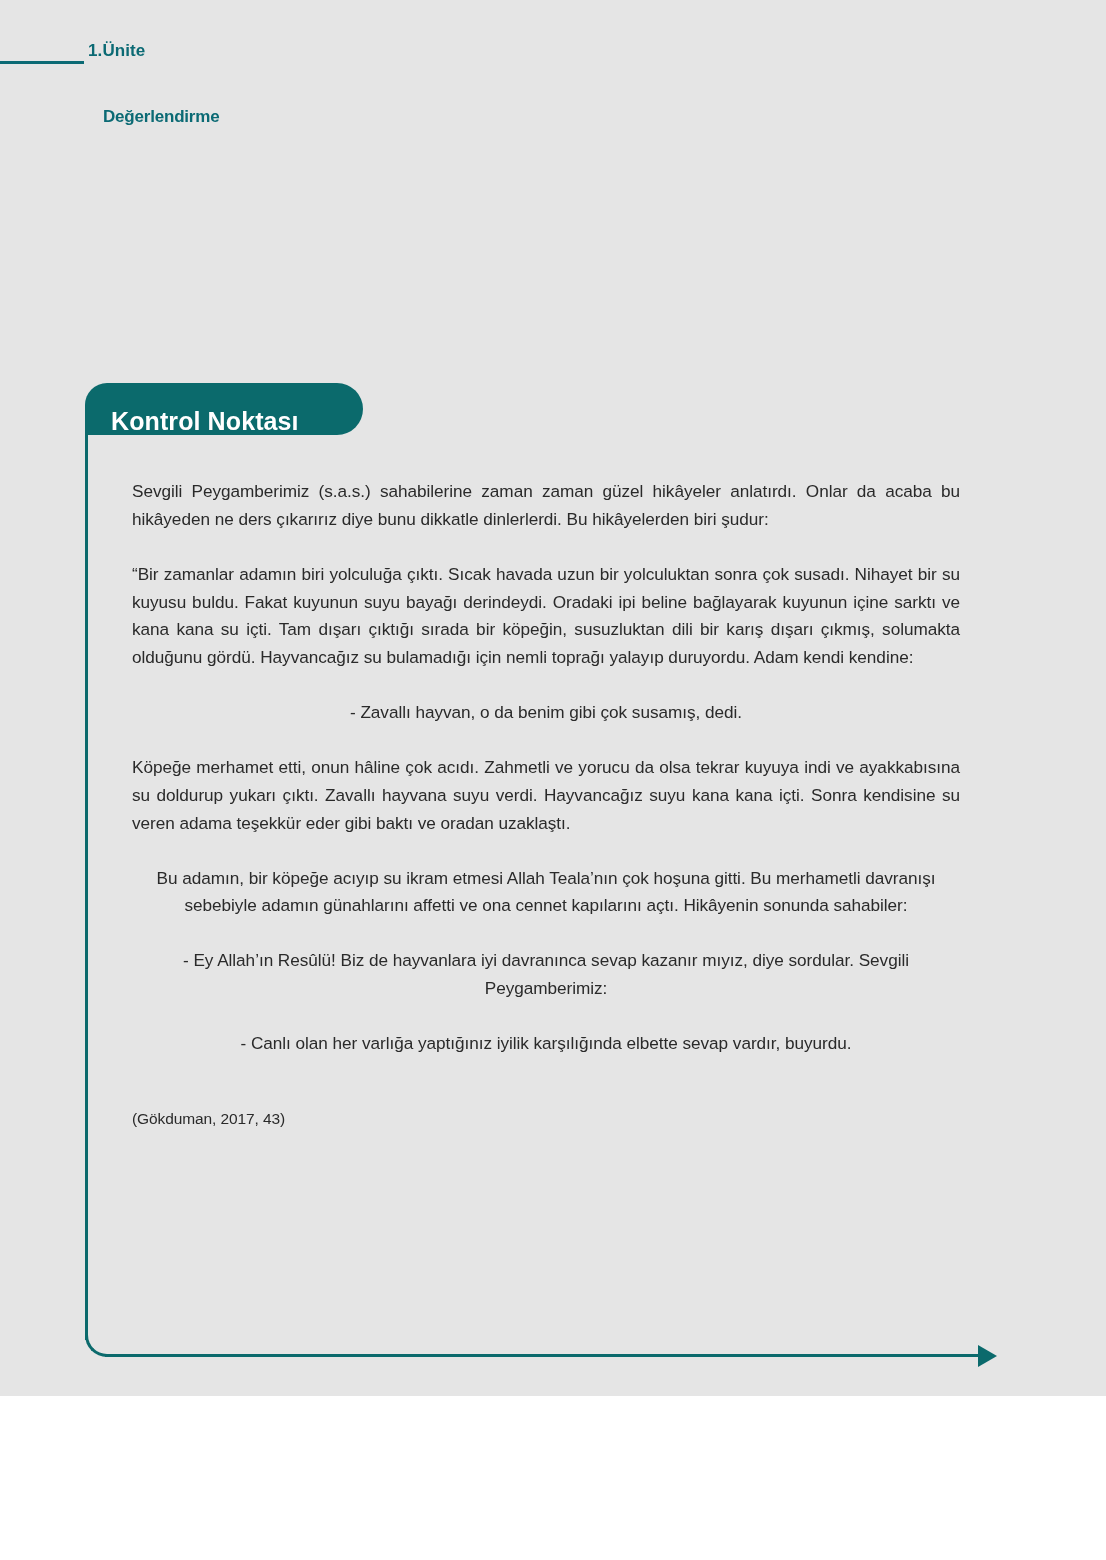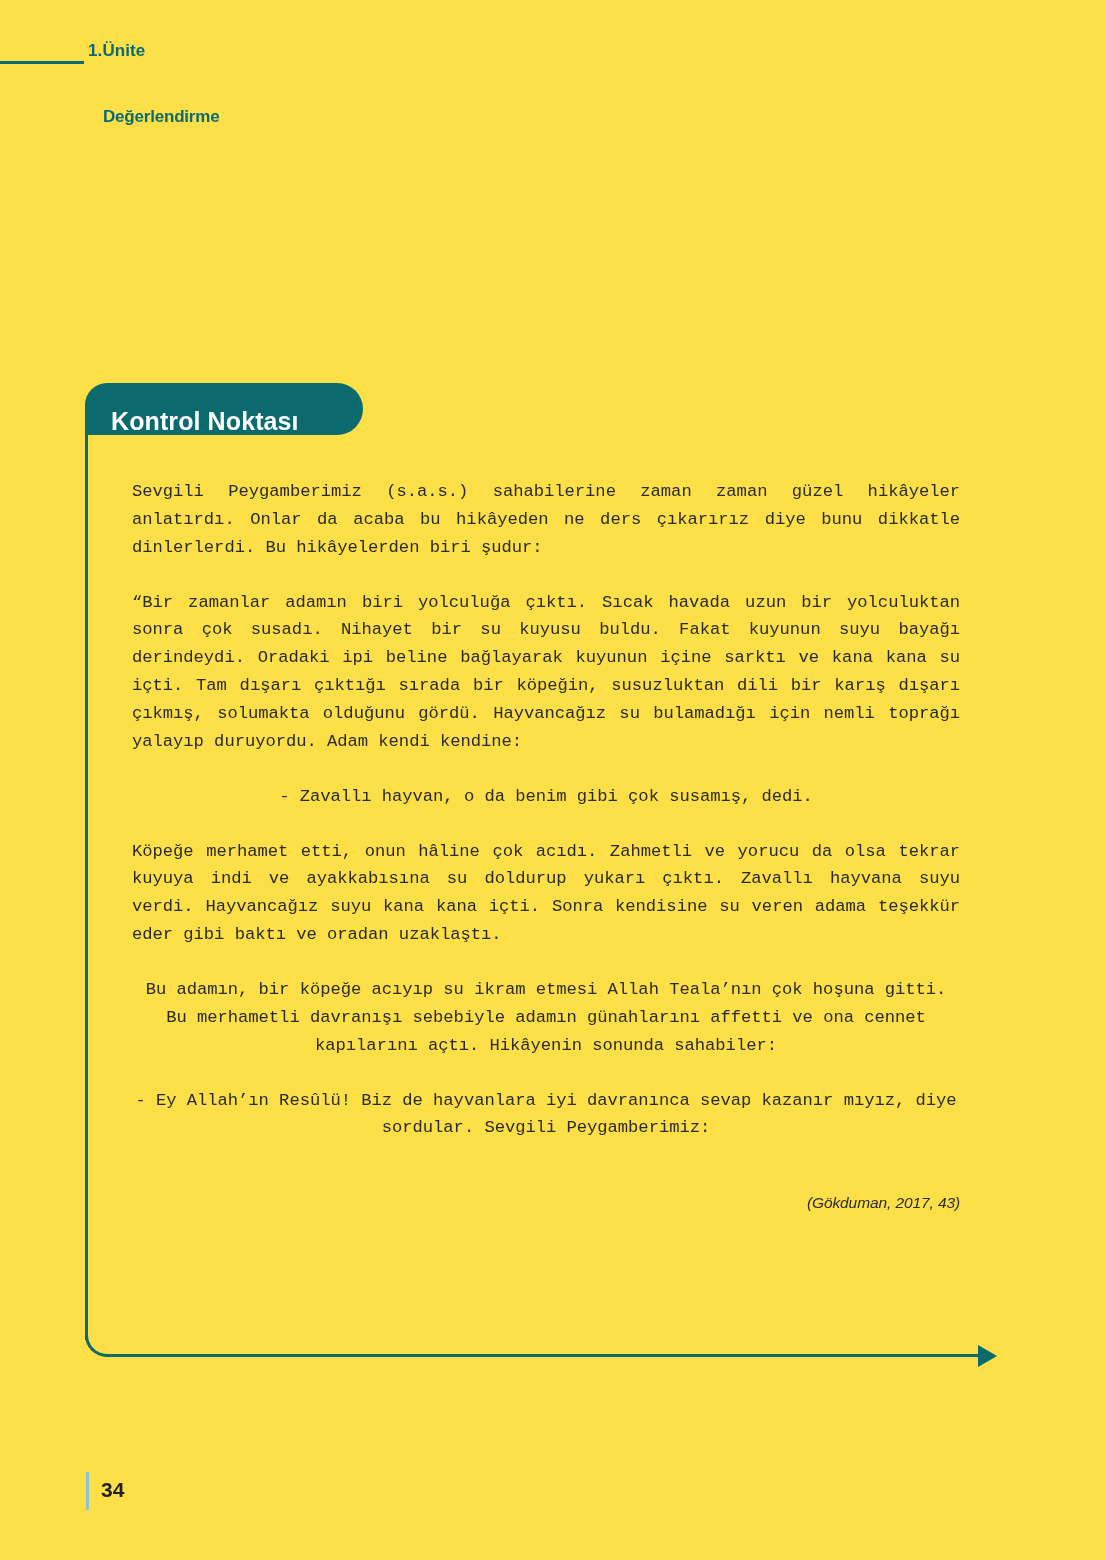--- a/index.html
+++ b/index.html
@@ -9,22 +9,22 @@
     background: #ffffff;
   }
   body {
     font-family: "Liberation Sans", sans-serif;
     color: #231f20;
   }
 
   .page {
     position: relative;
     width: 1106px;
-    height: 1560px;
-    background: #fde047;
+    height: 1396px;
+    background: #e5e5e5;
     overflow: hidden;
   }
 
   
   .header-rule {
     position: absolute;
     left: 0;
     top: 61px;
     width: 84px;
     height: 3px;
@@ -229,32 +229,29 @@
     margin: 0 0 34px 0;
     line-height: 1.35;
   }
   .para {
     font-size: 17.2px;
     line-height: 1.62;
     color: #2a2a2a;
     text-align: justify;
     margin: 0 0 27px 0;
     letter-spacing: -0.05px;
-    font-family: Liberation Mono, monospace;
   }
   .para.nojustify {
     text-align: center;
   }
   .citation {
     font-size: 15.5px;
     color: #2a2a2a;
-    text-align: right;
     margin: 52px 0 0 0;
     letter-spacing: -0.1px;
-    font-style: italic;
   }
 
   
   .folio-rule {
     position: absolute;
     left: 86px;
     top: 1472px;
     width: 3px;
     height: 38px;
     background: #8cc3d4;
@@ -290,20 +287,21 @@
     <div class="arrow-head"></div>
 
     <div class="kn-content">
 
       <p class="para">Sevgili Peygamberimiz (s.a.s.) sahabilerine zaman zaman güzel hikâyeler anlatırdı. Onlar da acaba bu hikâyeden ne ders çıkarırız diye bunu dikkatle dinlerlerdi. Bu hikâyelerden biri şudur:</p>
       <p class="para">“Bir zamanlar adamın biri yolculuğa çıktı. Sıcak havada uzun bir yolculuktan sonra çok susadı. Nihayet bir su kuyusu buldu. Fakat kuyunun suyu bayağı derindeydi. Oradaki ipi beline bağlayarak kuyunun içine sarktı ve kana kana su içti. Tam dışarı çıktığı sırada bir köpeğin, susuzluktan dili bir karış dışarı çıkmış, solumakta olduğunu gördü. Hayvancağız su bulamadığı için nemli toprağı yalayıp duruyordu. Adam kendi kendine:</p>
       <p class="para nojustify">- Zavallı hayvan, o da benim gibi çok susamış, dedi.</p>
       <p class="para">Köpeğe merhamet etti, onun hâline çok acıdı. Zahmetli ve yorucu da olsa tekrar kuyuya indi ve ayakkabısına su doldurup yukarı çıktı. Zavallı hayvana suyu verdi. Hayvancağız suyu kana kana içti. Sonra kendisine su veren adama teşekkür eder gibi baktı ve oradan uzaklaştı.</p>
       <p class="para nojustify">Bu adamın, bir köpeğe acıyıp su ikram etmesi Allah Teala’nın çok hoşuna gitti. Bu merhametli davranışı sebebiyle adamın günahlarını affetti ve ona cennet kapılarını açtı. Hikâyenin sonunda sahabiler:</p>
       <p class="para nojustify">- Ey Allah’ın Resûlü! Biz de hayvanlara iyi davranınca sevap kazanır mıyız, diye sordular. Sevgili Peygamberimiz:</p>
+      <p class="para nojustify">- Canlı olan her varlığa yaptığınız iyilik karşılığında elbette sevap vardır, buyurdu.</p>
 
       <p class="citation">(Gökduman, 2017, 43)</p>
     </div>
   </div>
 
   <div class="folio-rule"></div>
   <div class="folio-number">34</div>
 
 </div>
 

